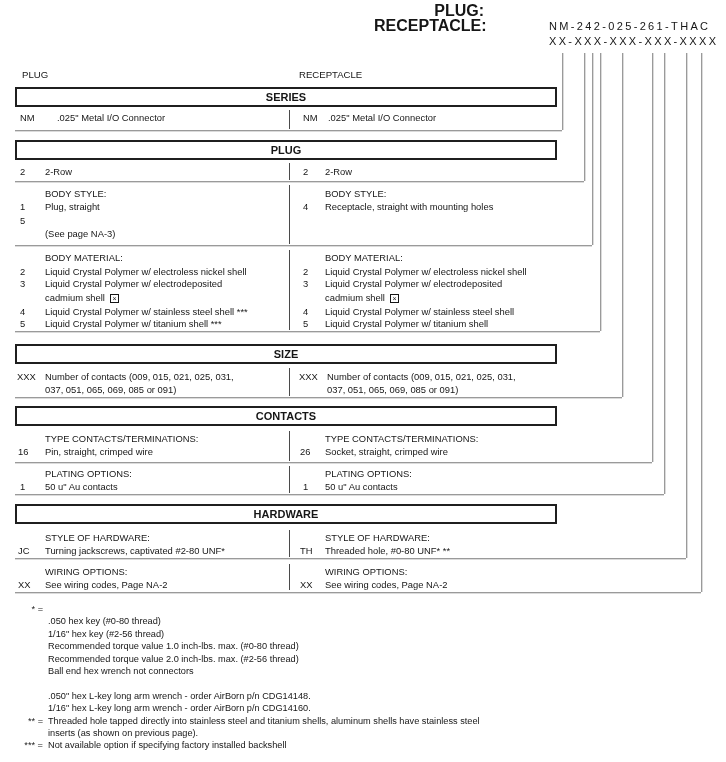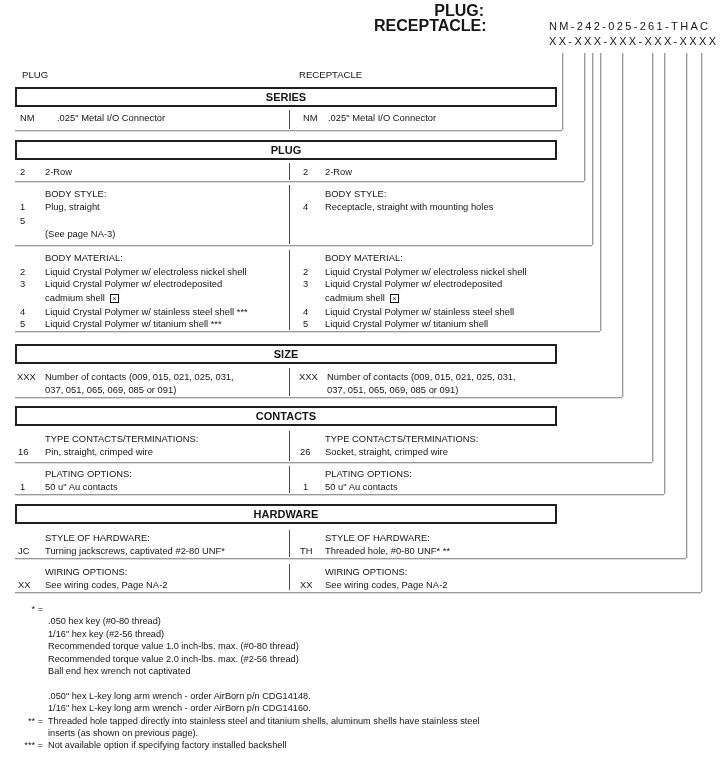--- a/index.html
+++ b/index.html
@@ -160,21 +160,21 @@
   <div class="fnrow" style="top:640px">
     <span class="fn-m"></span>
     <span class="fn-t">Recommended torque value 1.0 inch-lbs. max. (#0-80 thread)</span>
   </div>
   <div class="fnrow" style="top:653px">
     <span class="fn-m"></span>
     <span class="fn-t">Recommended torque value 2.0 inch-lbs. max. (#2-56 thread)</span>
   </div>
   <div class="fnrow" style="top:665px">
     <span class="fn-m"></span>
-    <span class="fn-t">Ball end hex wrench not captivated</span>
+    <span class="fn-t">Ball end hex wrench not connectors</span>
   </div>
   <div class="fnrow" style="top:690px">
     <span class="fn-m"></span>
     <span class="fn-t">.050" hex L-key long arm wrench - order AirBorn p/n CDG14148.</span>
   </div>
   <div class="fnrow" style="top:702px">
     <span class="fn-m"></span>
     <span class="fn-t">1/16" hex L-key long arm wrench - order AirBorn p/n CDG14160.</span>
   </div>
   <div class="fnrow" style="top:715px">

